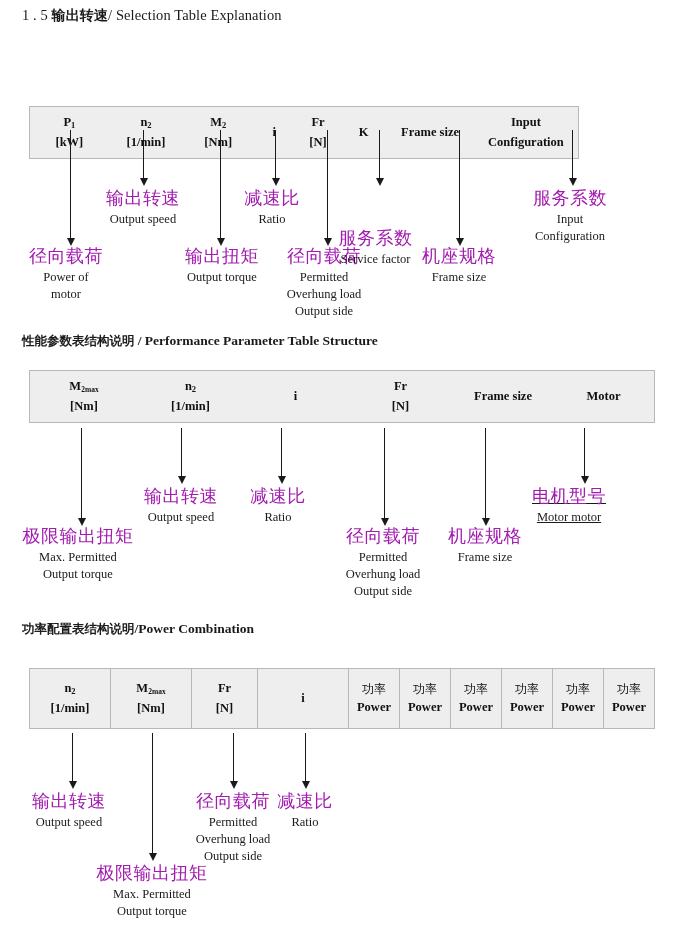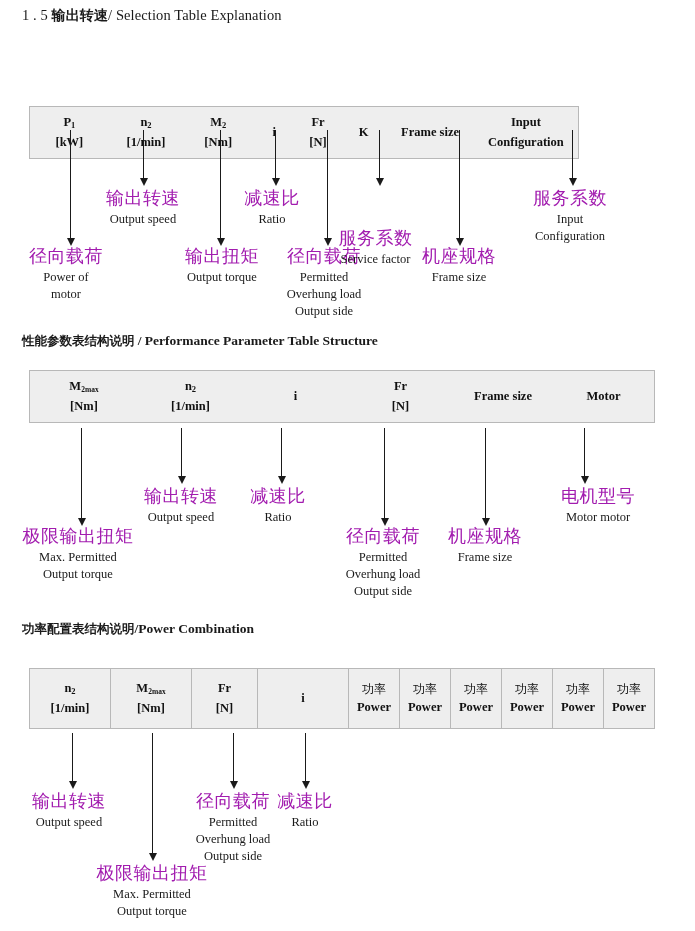--- a/index.html
+++ b/index.html
@@ -330,21 +330,21 @@
   <div class="annot" style="left:330px; top:524px; width:106px;">
     <span class="cn">径向载荷</span>
     <span class="en">Permitted</span>
     <span class="en">Overhung load</span>
     <span class="en">Output side</span>
   </div>
   <div class="annot" style="left:435px; top:524px; width:100px;">
     <span class="cn">机座规格</span>
     <span class="en">Frame size</span>
   </div>
-  <div class="annot" style="left:548px; top:484px; width:100px;">
+  <div class="annot" style="left:519px; top:484px; width:100px;text-decoration:underline;">
     <span class="cn">电机型号</span>
     <span class="en">Motor motor</span>
   </div>
 
   <div class="sec-heading" style="left:22px; top:621px;text-align:center;">
     <span class="cn">功率配置表结构说明</span><span class="en">/</span><span class="en">Power Combination</span>
   </div>
 
   <div class="hdr-table" style="left:29px; top:668px; width:626px; height:61px;">
     <div class="hdr-cell divided" style="width:80px;">

